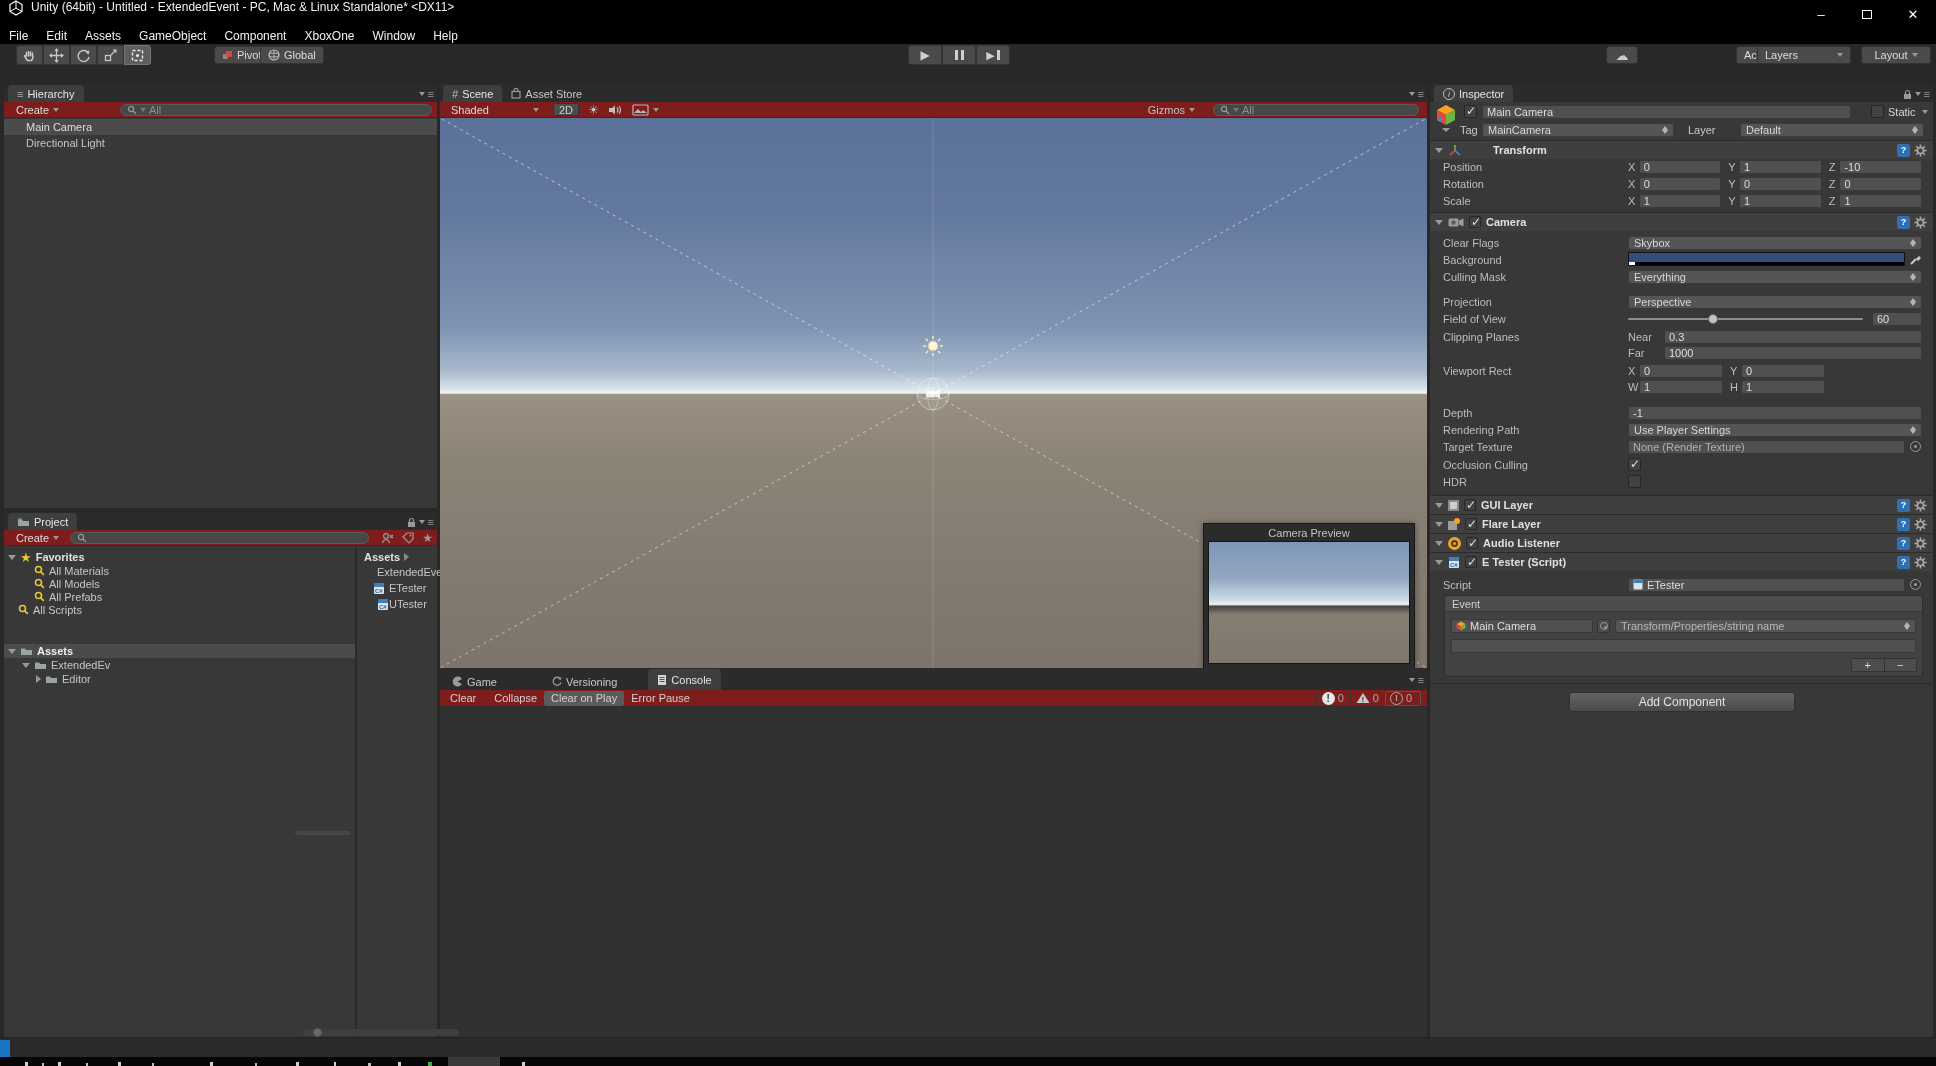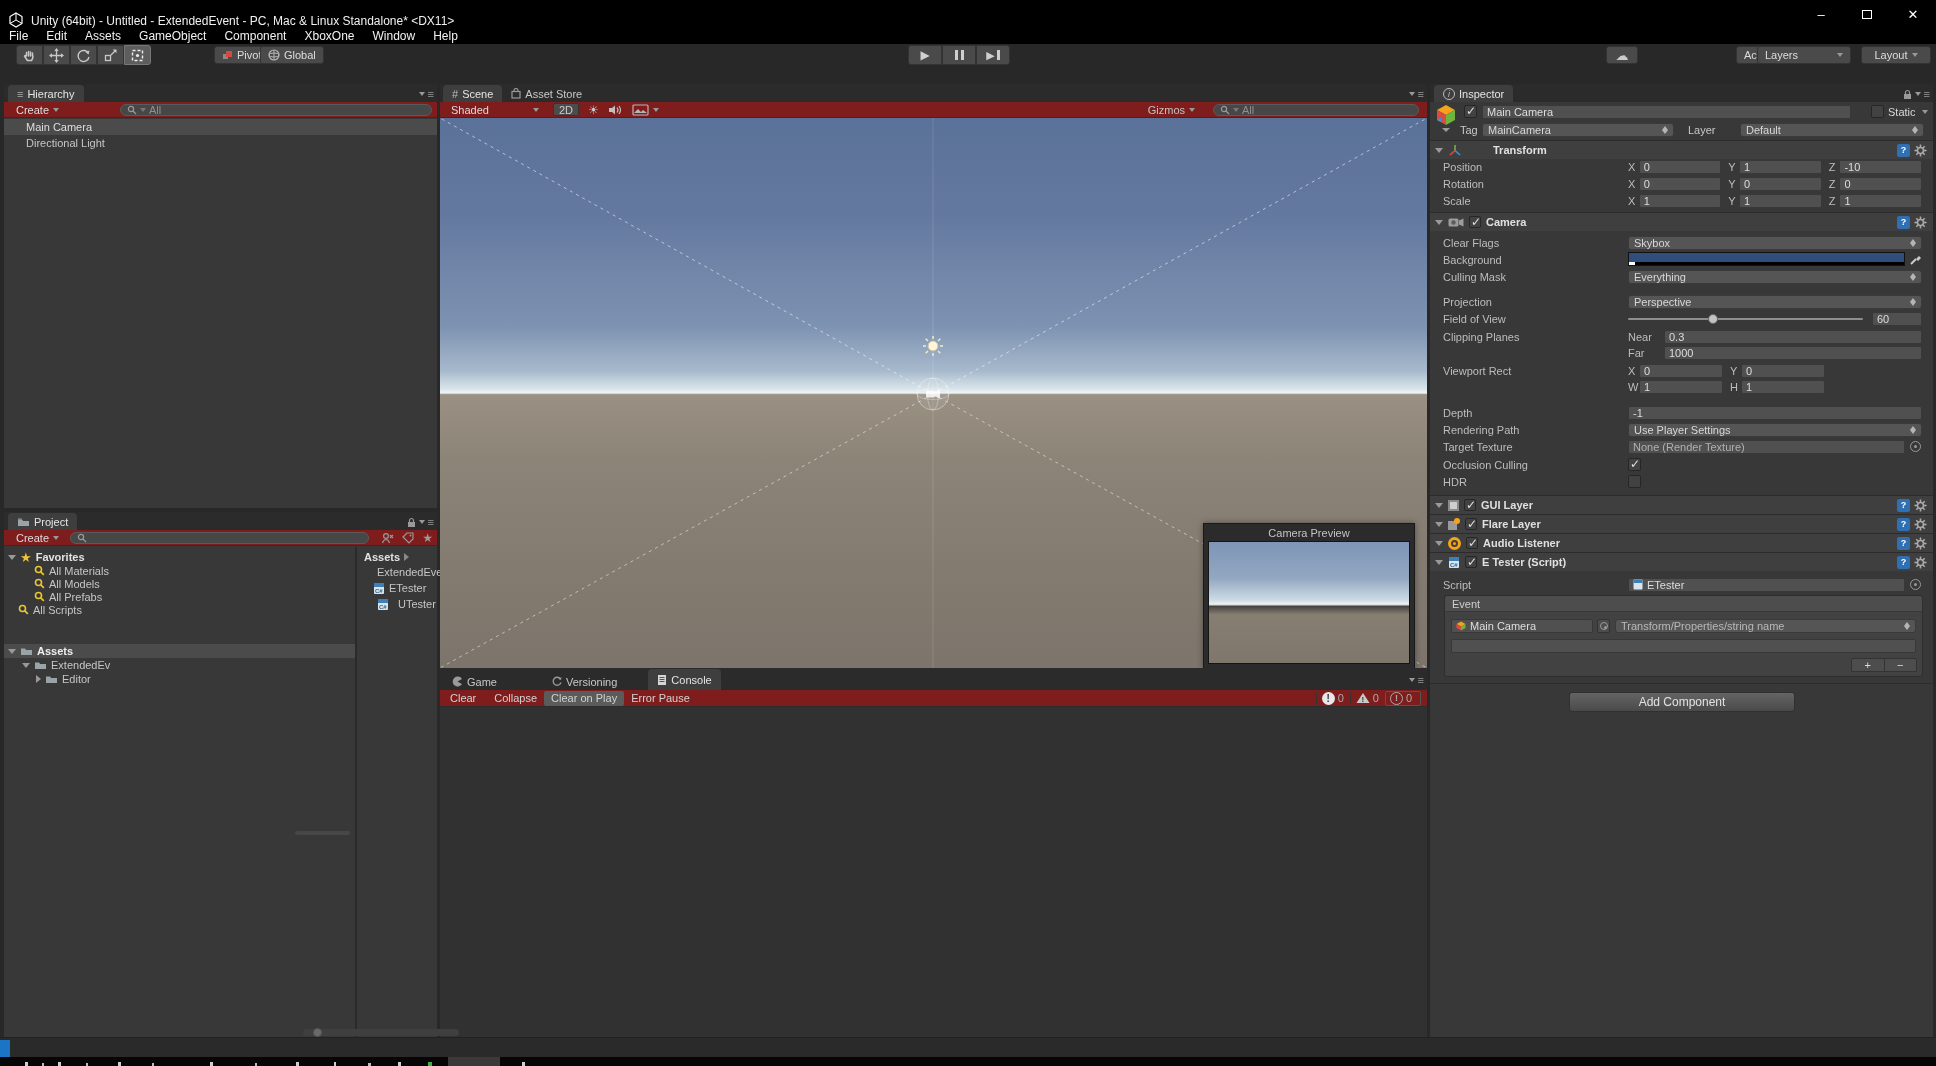--- a/index.html
+++ b/index.html
@@ -1,19 +1,19 @@
 <!DOCTYPE html>
 <html><head>
 <meta charset="utf-8">
 <style>
 *{margin:0;padding:0;box-sizing:border-box}
 html,body{width:1936px;height:1066px;background:#282828;overflow:hidden;
   font-family:"Liberation Sans","DejaVu Sans",sans-serif;font-size:11px;color:#c2c2c2}
 
-#titlebar{position:absolute;left:0;top:0;width:1936px;height:28px;background:#000;display:flex;align-items:flex-end;color:#eee}
+#titlebar{position:absolute;left:0;top:0;width:1936px;height:28px;background:#000;display:flex;align-items:flex-start;color:#eee}
 #titlebar .ttl{font-size:12px;margin-left:7px;color:#f0f0f0}
 .winbtn{width:46px;height:28px;display:flex;align-items:center;justify-content:center;color:#fff;font-size:13px}
 #menubar{position:absolute;left:0;top:28px;width:1936px;height:16px;background:#000;display:flex;align-items:center}
 #menubar .mi{padding:0 9px;color:#f2f2f2;font-size:12px}
 
 #apptoolbar{position:absolute;left:0;top:44px;width:1936px;height:22px;background:#282828}
 .tbtn{position:absolute;top:1px;height:20px;background:#4a4a4a;border:1px solid #333;display:flex;align-items:center;justify-content:center}
 .tbtn.active{background:#5d5d5d;border-color:#777}
 .txtbtn{position:absolute;top:2px;height:18px;background:#4a4a4a;border:1px solid #333;border-radius:3px;display:flex;align-items:center;gap:4px;padding:0 7px;color:#ddd}
 .tri-d{width:0;height:0;border-left:4px solid transparent;border-right:4px solid transparent;border-top:5px solid #999}
@@ -316,21 +316,21 @@
       <span>ExtendedEvent</span>
     </div>
     <div class="lrow" style="height:16px;gap:4px;padding-left:16px">
       <svg width="12" height="13">
           <rect x="1" y="1" width="10" height="11" rx="1" fill="#d8e4ee"></rect>
           <rect x="1" y="1" width="10" height="4" fill="#3e7fb7"></rect>
           <text x="2" y="11" font-size="6" fill="#33648e" font-weight="bold">C#</text>
         </svg>
       <span>ETester</span>
     </div>
-    <div class="lrow" style="height:16px;gap:9px;padding-left:20px">
+    <div class="lrow" style="height:16px;gap:0;padding-left:20px">
       <svg width="12" height="13">
           <rect x="1" y="1" width="10" height="11" rx="1" fill="#d8e4ee"></rect>
           <rect x="1" y="1" width="10" height="4" fill="#3e7fb7"></rect>
           <text x="2" y="11" font-size="6" fill="#33648e" font-weight="bold">C#</text>
         </svg>
       <span>UTester</span>
     </div>
   </div>
 </div>
 

